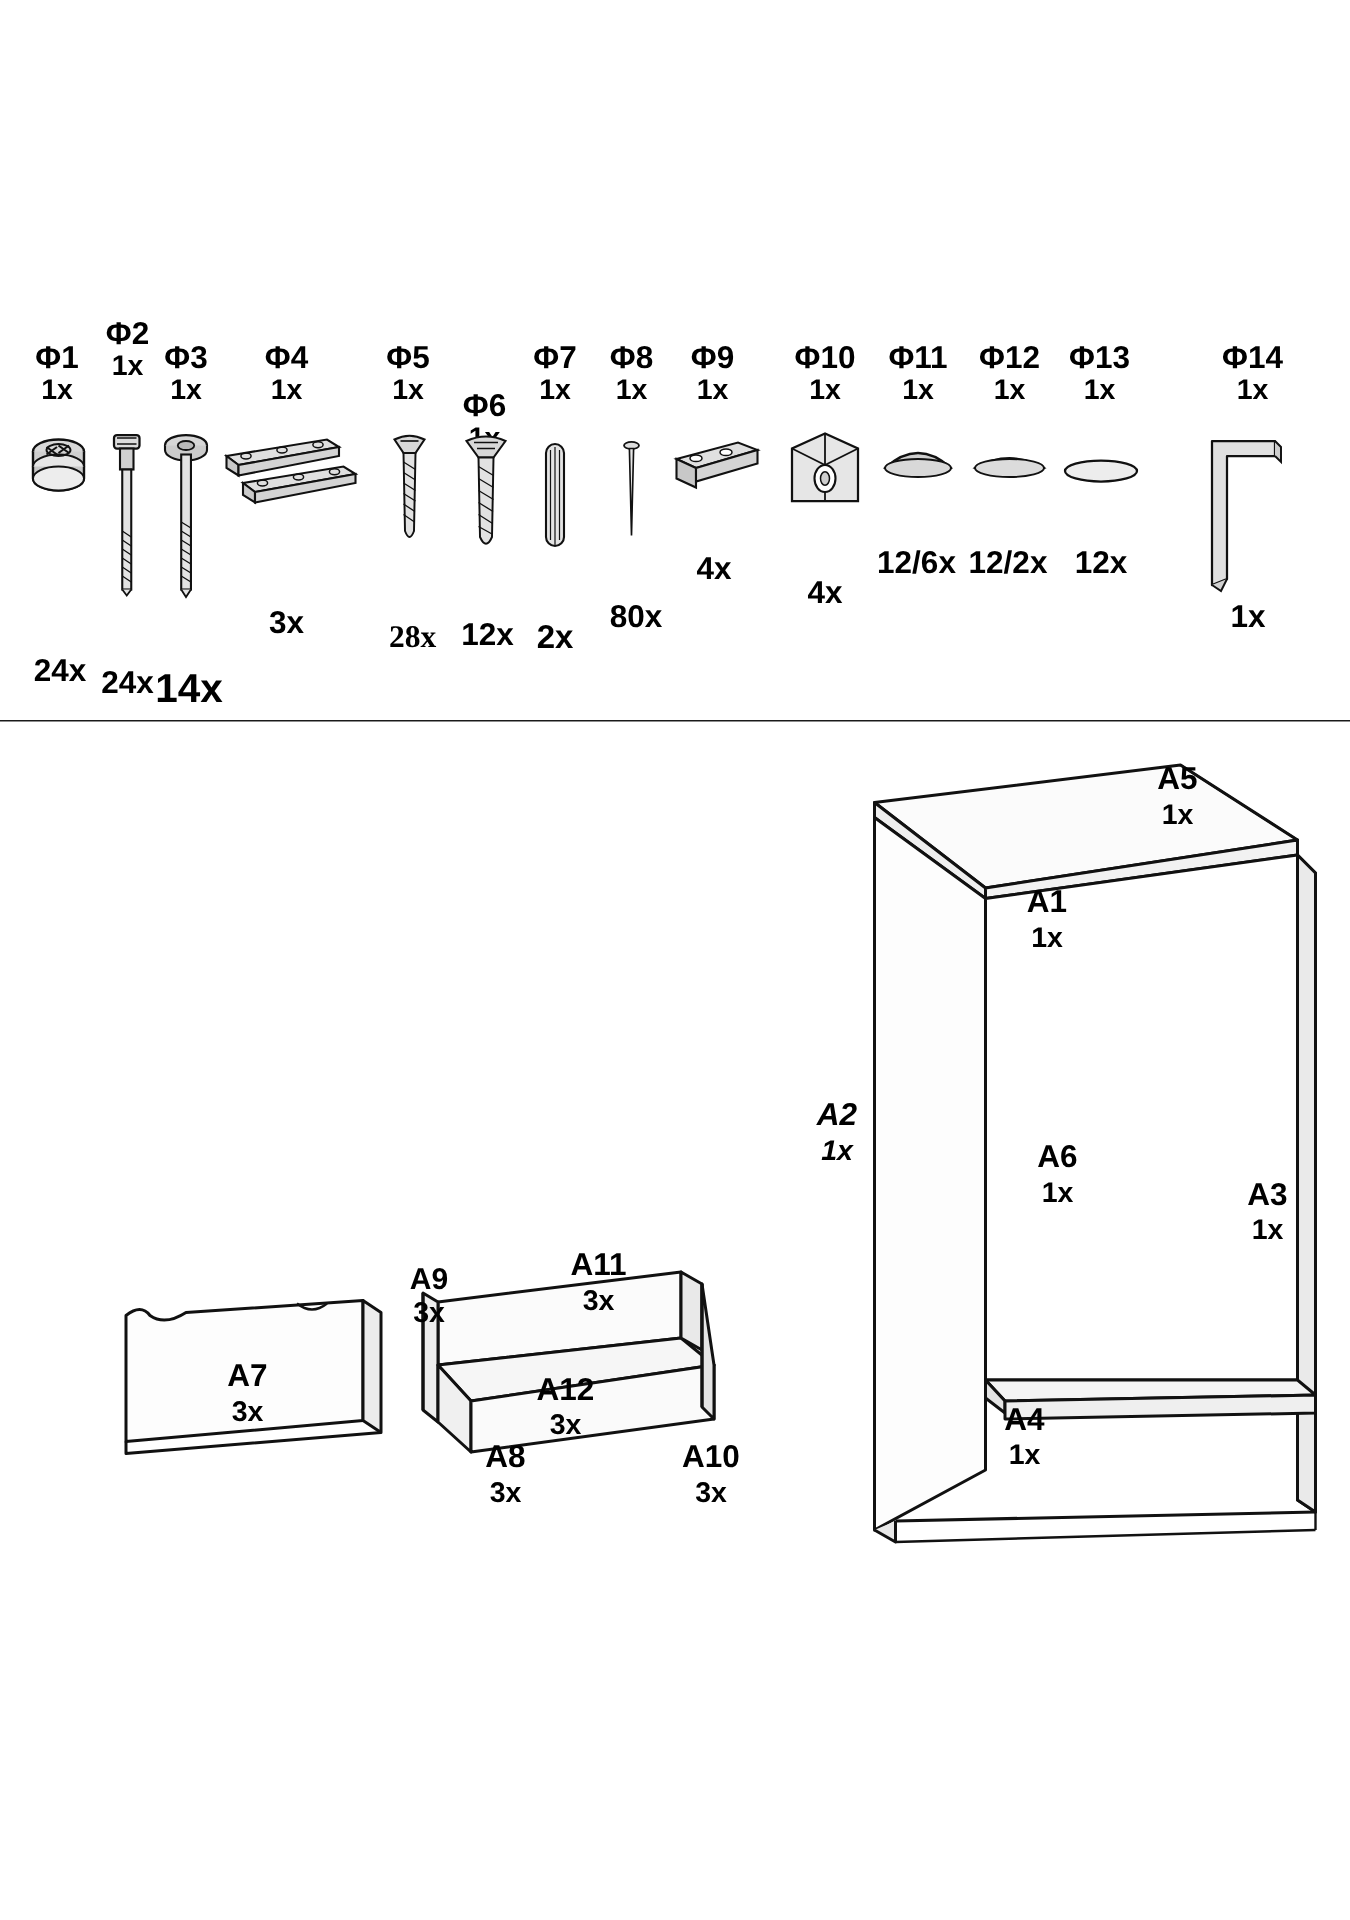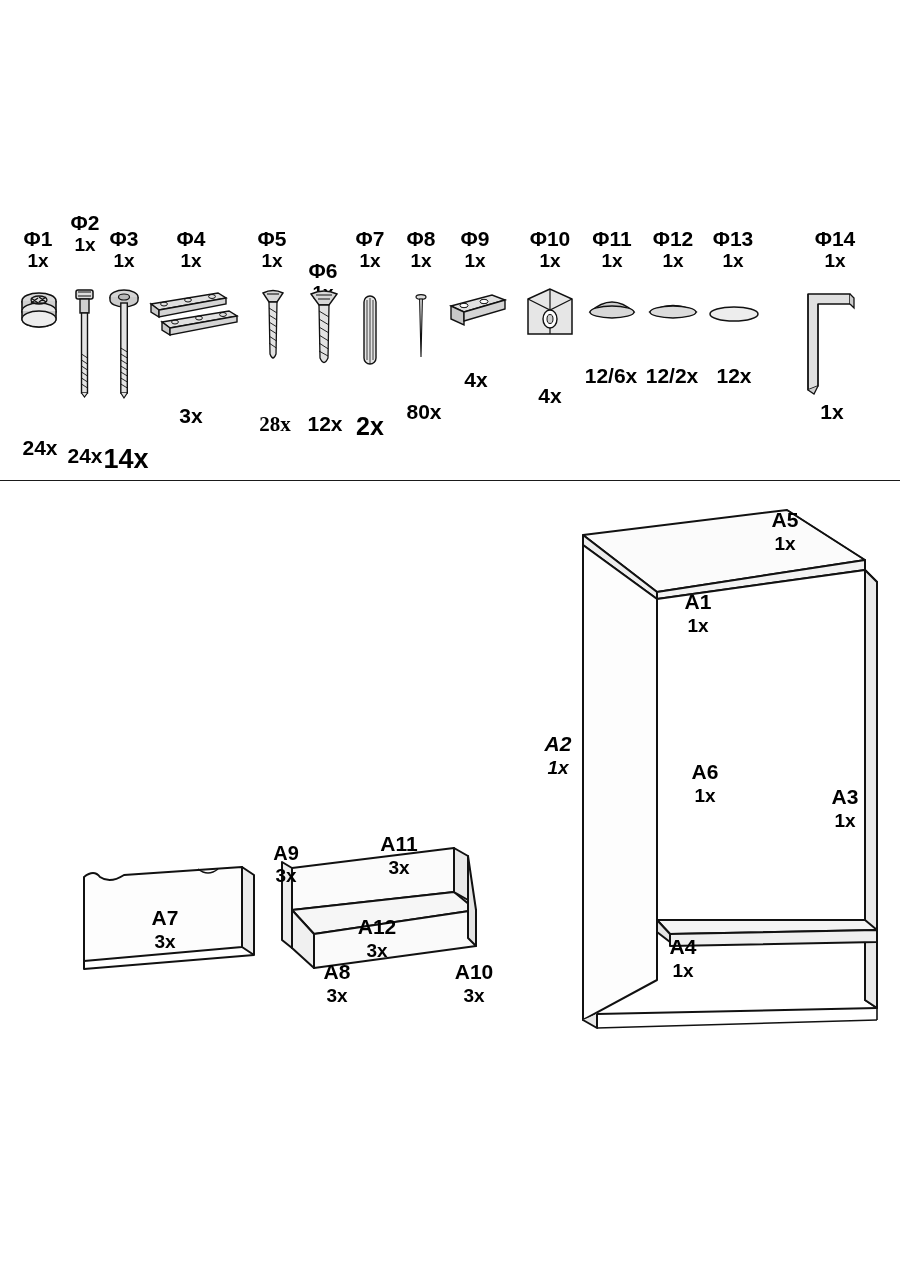--- a/index.html
+++ b/index.html
@@ -150,21 +150,21 @@
     <div class="qty-only" style="left:298px;top:412px;width:54px;font-size:21px;">12x</div>
 
     <div class="lbl" style="left:347px;top:228px;width:46px;font-size:21px;">
       <span class="code">Φ7</span>
       <span class="qty" style="font-size:19px;">1x</span>
     </div>
     <svg class="hw-svg" style="left:358px;top:292px;" width="24" height="78" viewBox="0 0 24 78">
       <rect x="6" y="4" width="12" height="68" rx="6" fill="#e4e4e4" stroke="#111" stroke-width="1.4"></rect>
       <path d="M9 8 v60 M12 6 v66 M15 8 v60" stroke="#111" stroke-width="0.8"></path>
     </svg>
-    <div class="qty-only" style="left:345px;top:412px;width:50px;font-size:25px;">2x</div>
+    <div class="qty-only" style="left:345px;top:412px;width:50px;font-size:22px;">2x</div>
 
     <div class="lbl" style="left:398px;top:228px;width:46px;font-size:21px;">
       <span class="code">Φ8</span>
       <span class="qty" style="font-size:19px;">1x</span>
     </div>
     <svg class="hw-svg" style="left:412px;top:292px;" width="18" height="70" viewBox="0 0 18 70">
       <ellipse cx="9" cy="5" rx="5" ry="2.4" fill="#dedede" stroke="#111" stroke-width="1.2"></ellipse>
       <path d="M7.6 7 h2.8 l-1.4 58 Z" fill="#e8e8e8" stroke="#111" stroke-width="1.1"></path>
     </svg>
     <div class="qty-only" style="left:396px;top:400px;width:56px;font-size:21px;">80x</div>

